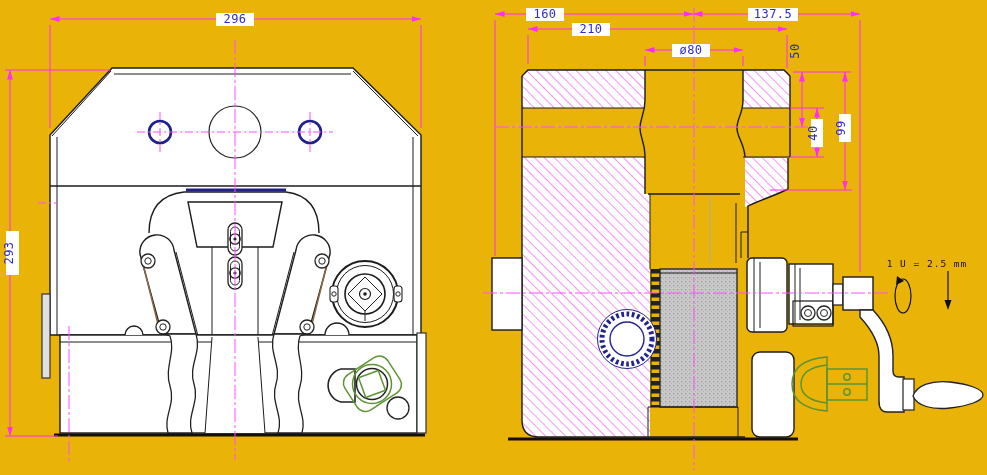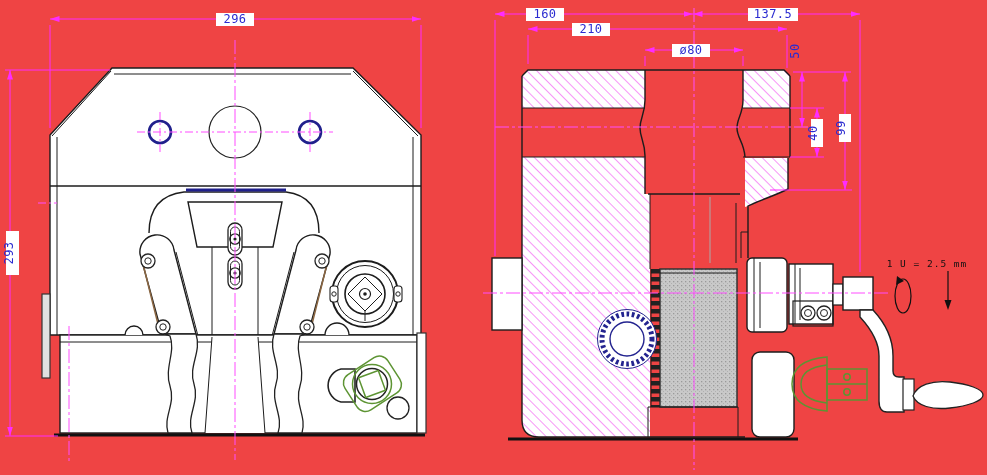--- a/index.html
+++ b/index.html
@@ -1,16 +1,16 @@
 <!DOCTYPE html>
 <html><head>
 <meta charset="utf-8">
 <style>
   html,body{margin:0;padding:0;background:#ffffff;}
-  .stage{width:987px;height:475px;position:relative;background:#ef4444;overflow:hidden;}
+  .stage{width:987px;height:475px;position:relative;background:#eab308;overflow:hidden;}
   svg{display:block;}
   .ln{stroke:#1c1c1c;stroke-width:1.4;fill:none;}
   .lnthin{stroke:#1c1c1c;stroke-width:1;fill:none;}
   .lnthick{stroke:#111111;stroke-width:2.8;fill:none;}
   .white{fill:#ffffff;}
   .dim{stroke:#ff2bff;stroke-width:1;fill:none;}
   .cl{stroke:#ff4dff;stroke-width:1;fill:none;stroke-dasharray:14 3 3 3;}
   .clshort{stroke:#ff4dff;stroke-width:1;fill:none;stroke-dasharray:8 3 2 3;}
   .navy{stroke:#20208c;fill:none;}
   .brown{stroke:#8a6642;stroke-width:1.6;fill:none;}

